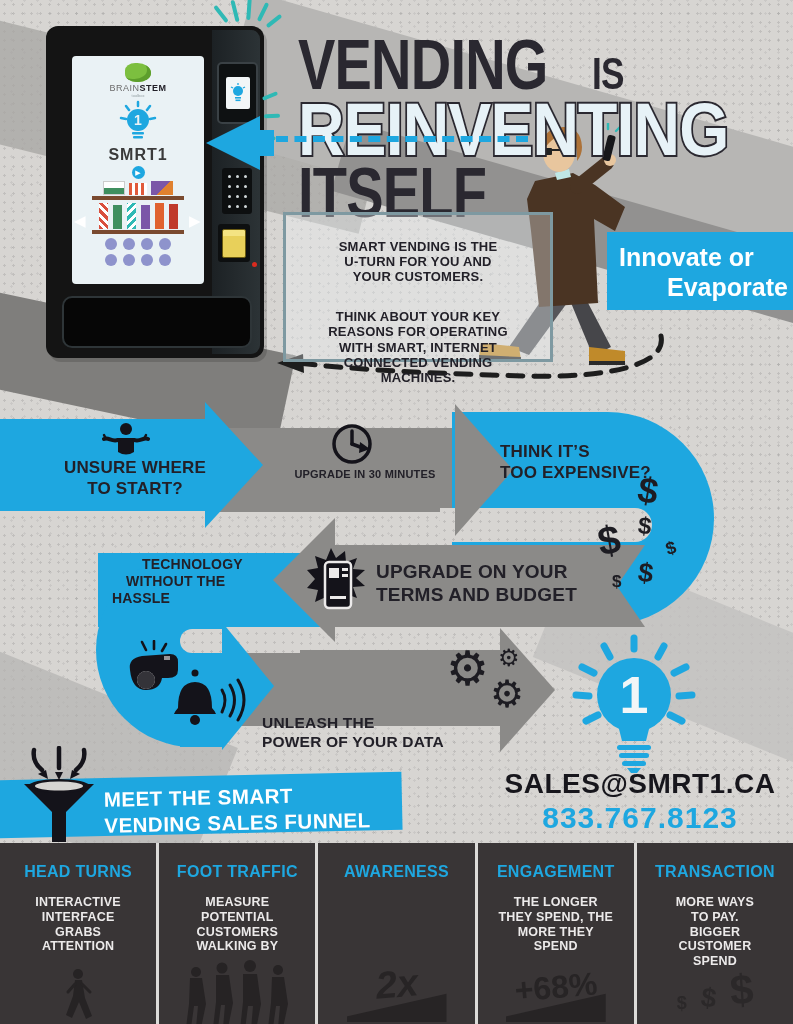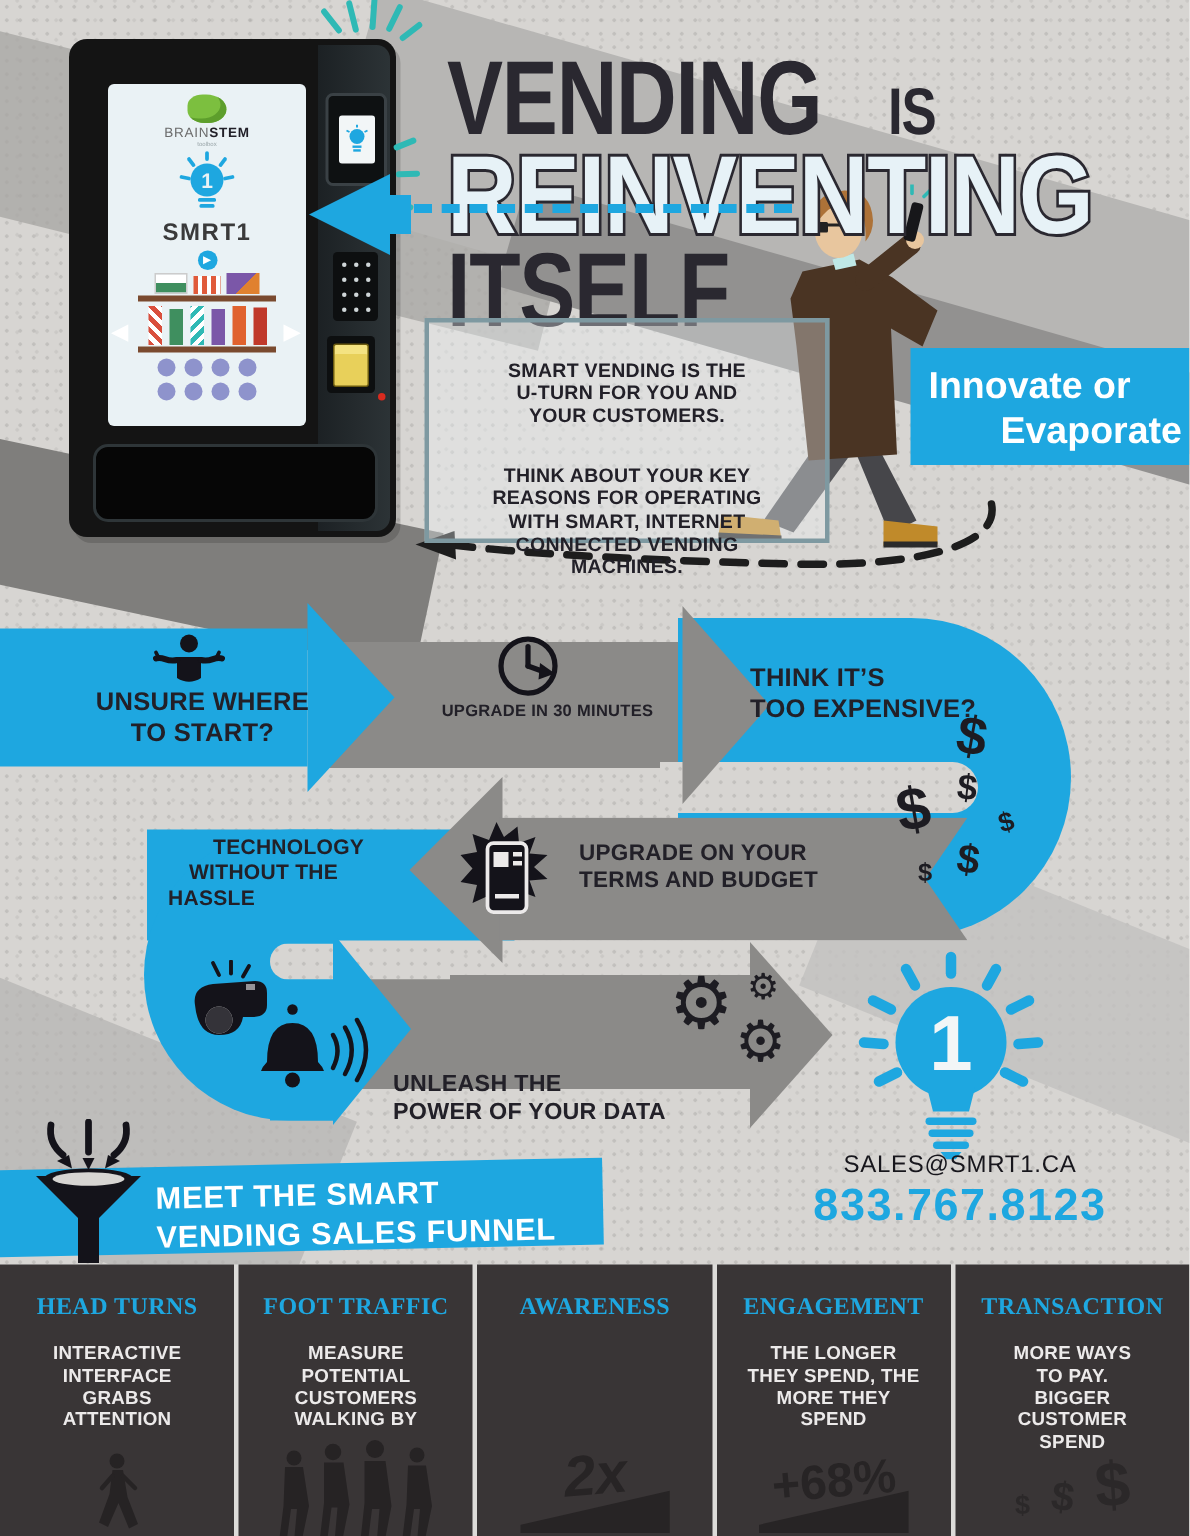--- a/index.html
+++ b/index.html
@@ -20,21 +20,21 @@
   .ink{color:#222028;}
   .flowtext{font-weight:bold;color:#222028;letter-spacing:.2px;line-height:1.22;}
   .blue{background:#1ea7e0;}
   .grayband{background:#8b8a88;}
   
   .h-line{display:inline-block;transform-origin:0 60%;font-weight:bold;color:#2a2830;letter-spacing:-1px;line-height:1;}
   .outline{color:#e7f2f7;-webkit-text-stroke:4px #2a2830;paint-order:stroke fill;}
   
   #cols{position:absolute;left:0;top:843px;width:793px;height:181px;display:flex;gap:3px;background:#dcdbd9;z-index:5;}
   .col{flex:1;background:#393536;position:relative;text-align:center;overflow:hidden;}
-  .col-title{margin-top:20px;color:#1ea7e0;font-weight:bold;font-size:16px;letter-spacing:.3px;font-family:Liberation Serif, serif;}
+  .col-title{margin-top:20px;color:#1ea7e0;font-weight:bold;font-size:16px;letter-spacing:.3px;}
   .col-body{margin-top:14px;color:#eceaea;font-weight:bold;font-size:12.5px;line-height:1.18;letter-spacing:.2px;}
   .col-icon{position:absolute;bottom:-6px;left:0;width:100%;display:flex;justify-content:center;align-items:flex-end;color:#272425;}
   .wedge{position:absolute;bottom:2px;left:50%;transform:translateX(-50%);width:100px;height:30px;background:#272425;
     clip-path:polygon(0 100%,0 82%,100% 6%,100% 100%);}
   .stat{position:absolute;bottom:18px;left:50%;transform:translateX(-50%) rotate(-5deg);font-weight:bold;color:#272425;}
   .dollar-trio{position:absolute;bottom:10px;left:0;width:100%;display:flex;justify-content:center;align-items:flex-end;gap:14px;color:#2b2829;font-weight:bold;}
   .ray{position:absolute;width:4px;background:#2fb9b5;border-radius:2px;}
   .dollar{position:absolute;font-weight:bold;color:#1d1c22;z-index:4;}
 </style>
 </head>
@@ -254,21 +254,21 @@
   <span class="dollar" style="left:638px;top:558px;font-size:27px;transform:rotate(8deg);">$</span>
 
   <svg class="abs" style="left:305px;top:546px;z-index:5;" width="62" height="74" viewBox="0 0 62 74">
     <polygon points="26,2 31,12 40,5 41,16 52,12 48,23 60,24 51,32 60,40 48,41 52,52 41,48 40,60 31,52 26,62 21,51 10,56 13,44 2,42 10,33 2,24 13,22 10,10 21,14" fill="#14131a"></polygon>
     <rect x="20" y="16" width="26" height="46" rx="4" fill="#14131a" stroke="#eceaea" stroke-width="2.5"></rect>
     <rect x="24" y="22" width="10" height="10" fill="#eceaea"></rect>
     <rect x="37" y="22" width="6" height="3" fill="#eceaea"></rect>
     <rect x="37" y="28" width="6" height="3" fill="#eceaea"></rect>
     <rect x="25" y="50" width="16" height="3" fill="#eceaea"></rect>
   </svg>
-  <div class="abs pre flowtext" style="left:386px;top:560px;width:220px;font-size:15px;z-index:5;">UPGRADE ON YOUR
+  <div class="abs pre flowtext" style="left:376px;top:560px;width:220px;font-size:19px;z-index:5;">UPGRADE ON YOUR
 TERMS AND BUDGET</div>
 
   <div class="abs flowtext" style="left:112px;top:556px;width:170px;font-size:14px;z-index:5;">
     <div style="margin-left:30px;">TECHNOLOGY</div>
     <div style="margin-left:14px;">WITHOUT THE</div>
     <div>HASSLE</div>
   </div>
 
   <svg class="abs" style="left:112px;top:640px;z-index:5;" width="76" height="56" viewBox="0 0 76 56">
     <g stroke="#14131a" stroke-width="2.6" stroke-linecap="round">
@@ -332,21 +332,21 @@
     <path d="M4,38 L74,38 L46,66 L46,96 L32,96 L32,66 Z" fill="#14131a"></path>
     <ellipse cx="39" cy="40" rx="30" ry="7" fill="#14131a"></ellipse>
     <ellipse cx="39" cy="40" rx="24" ry="4.5" fill="#d7d5d2"></ellipse>
   </svg>
   <div class="abs" style="left:104px;top:784px;z-index:5;color:#fff;font-weight:bold;font-size:20.5px;line-height:1.25;letter-spacing:.5px;transform:rotate(-1.2deg);">
     <div>MEET THE SMART</div>
     <div>VENDING SALES FUNNEL</div>
   </div>
 
   <div class="abs" style="left:490px;top:768px;width:300px;text-align:center;z-index:5;">
-    <div style="font-weight:normal;font-size:16px;color:#17161c;letter-spacing:.5px;">SALES@SMRT1.CA</div>
+    <div style="font-weight:bold;font-size:28px;color:#17161c;letter-spacing:.5px;">SALES@SMRT1.CA</div>
     <div style="font-weight:bold;font-size:30px;color:#1ea7e0;letter-spacing:1px;margin-top:1px;">833.767.8123</div>
   </div>
 
   <div id="cols">
 
     <div class="col">
       <div class="col-title">HEAD TURNS</div>
       <div class="col-body pre">INTERACTIVE
 INTERFACE
 GRABS

